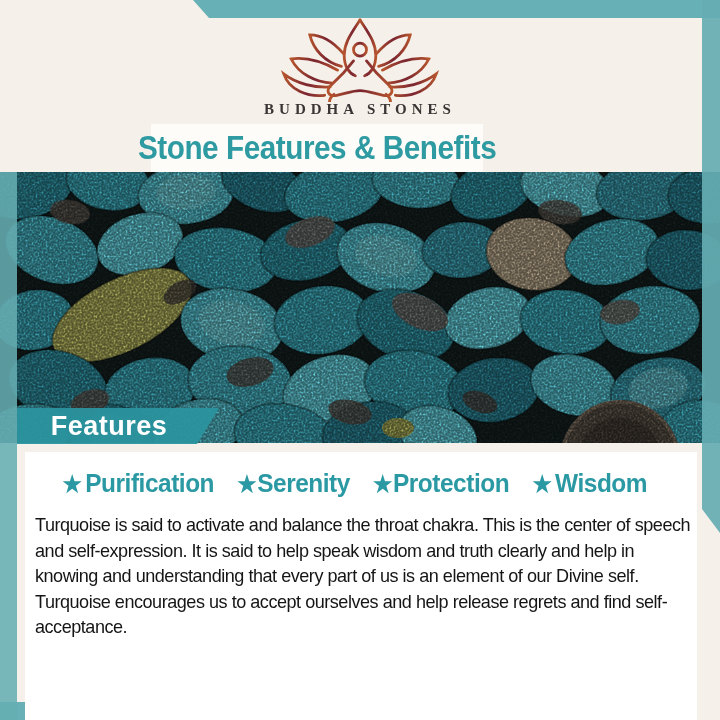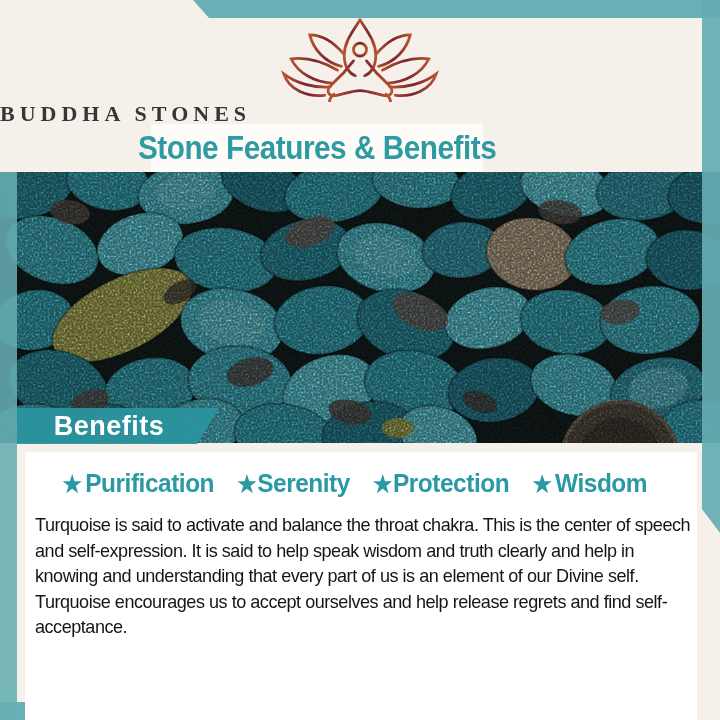--- a/index.html
+++ b/index.html
@@ -25,22 +25,22 @@
     z-index:4;
   }
   .left-strip{
     position:absolute;top:172px;left:0;width:17px;height:548px;
     background:rgba(101,173,178,0.88);
     z-index:4;
   }
   .logo-wrap{position:absolute;top:16px;left:0;width:720px;text-align:center;}
   .logo-wrap svg{display:inline-block;}
   .brand-name{
-    position:absolute;top:101px;left:0;width:720px;text-align:left;
-    font-family:"Liberation Serif",serif;font-size:22px;font-weight:600;
+    position:absolute;top:101px;left:0;width:720px;text-align:center;
+    font-family:"Liberation Serif",serif;font-size:15px;font-weight:600;
     letter-spacing:5px;color:#3b3434;
   }
   .title-band{
     position:absolute;top:124px;left:151px;width:332px;height:48px;
     background:#fdfcf9;display:flex;align-items:center;justify-content:center;
     z-index:3;
   }
   .title-band .title{
     color:#2e9aa1;font-weight:bold;font-size:33px;letter-spacing:-0.5px;
     transform:scaleX(0.9);white-space:nowrap;
@@ -206,21 +206,21 @@
     <circle cx="620" cy="288" r="50" fill="none" stroke="#645a4d" stroke-width="1.5"></circle>
     <circle cx="620" cy="288" r="42" fill="#423b33"></circle>
   </g>
   <rect width="720" height="271" filter="url(#speck)" opacity="0.5"></rect>
 </svg>
 
 <div class="left-strip"></div>
 <div class="right-strip"></div>
 
 <div class="ribbon">
-  <span class="ribbon-label">Benefits</span>
+  <span class="ribbon-label">Features</span>
 </div>
 
 <div class="panel">
   <div class="features">
     <span class="feature-item"><span class="star">★</span><span>Purification</span></span>
     <span class="feature-item tight"><span class="star">★</span><span>Serenity</span></span>
     <span class="feature-item tight"><span class="star">★</span><span>Protection</span></span>
     <span class="feature-item"><span class="star">★</span><span>Wisdom</span></span>
   </div>
   <div class="description">Turquoise is said to activate and balance the throat chakra. This is the center of speech and self-expression. It is said to help speak wisdom and truth clearly and help in knowing and understanding that every part of us is an element of our Divine self. Turquoise encourages us to accept ourselves and help release regrets and find self-acceptance.</div>

